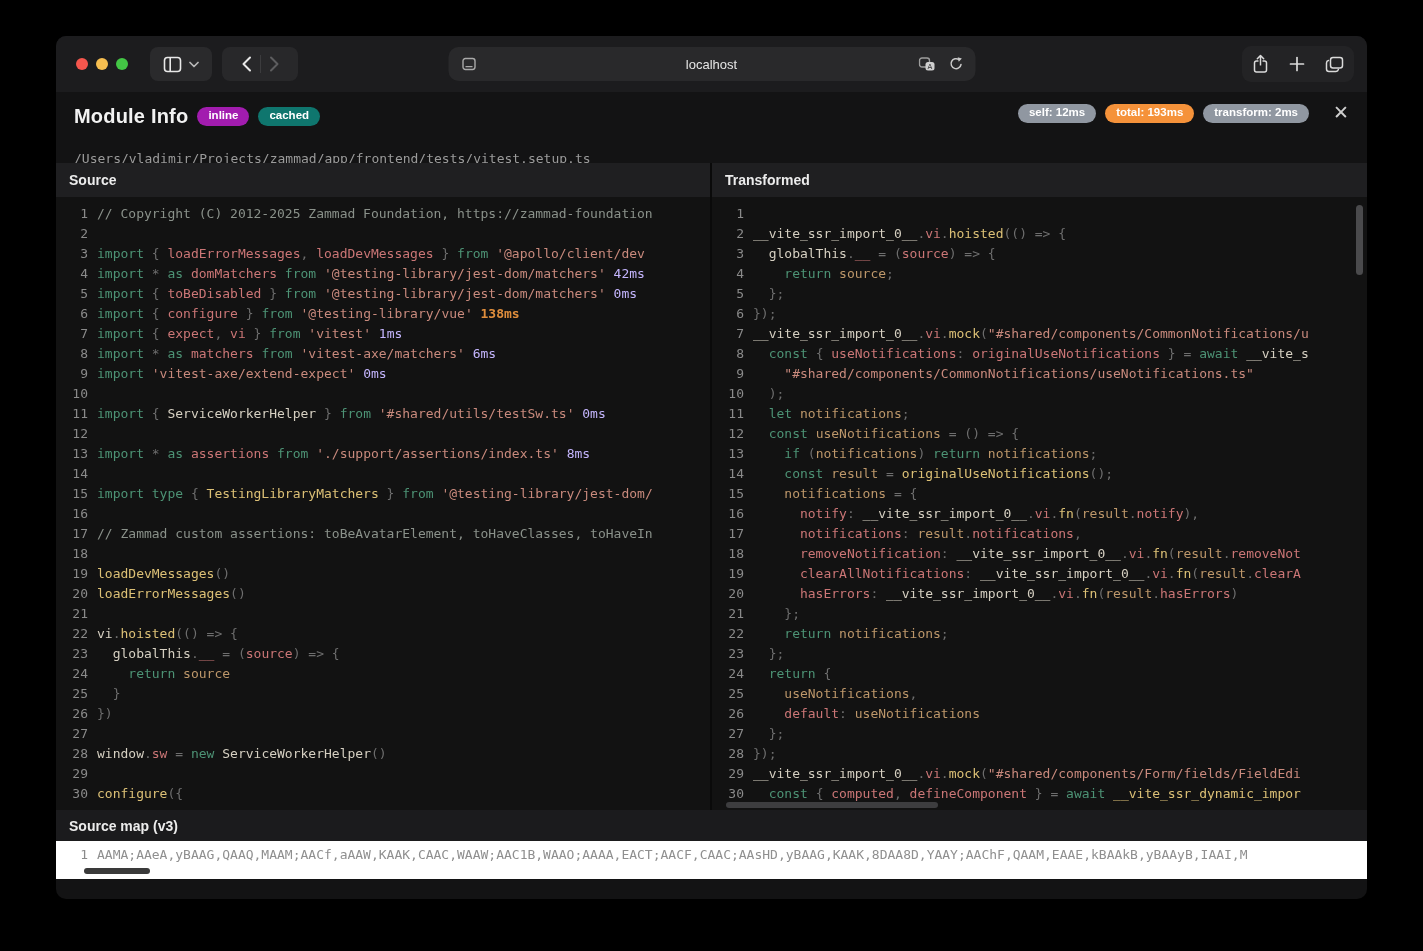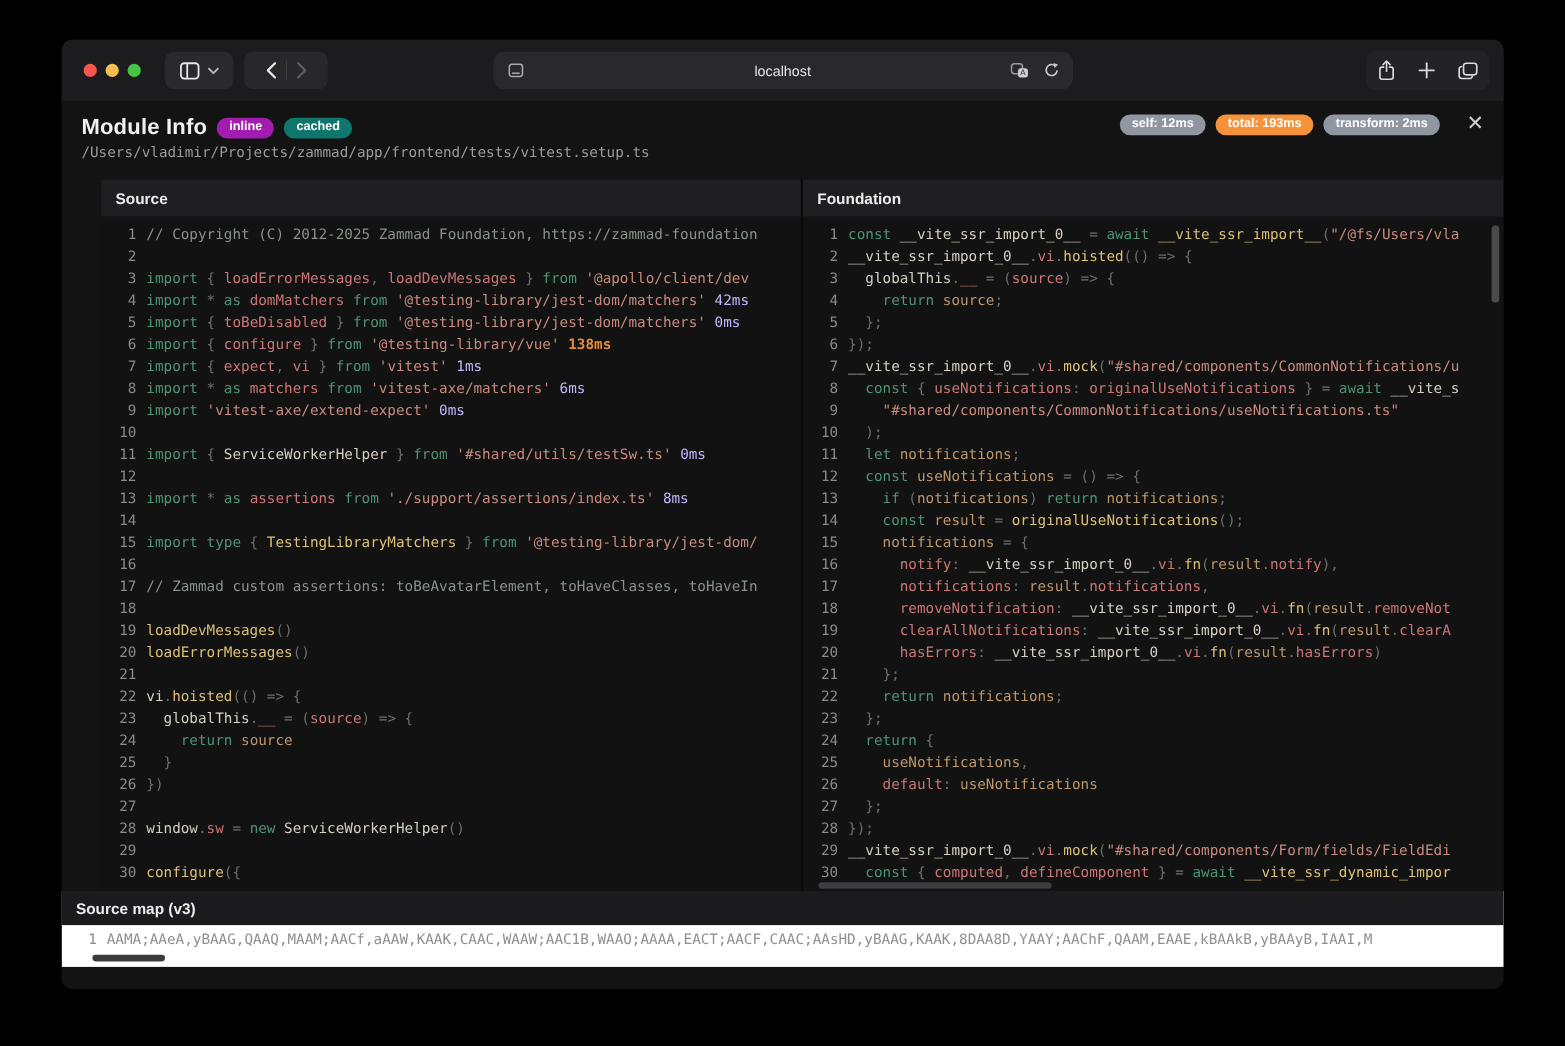--- a/index.html
+++ b/index.html
@@ -31,25 +31,25 @@
 
   
   .modhead { height:71px; background:#131314; position:relative; padding:13px 18px 0 18px; }
   .modrow { display:flex; align-items:center; gap:9px; }
   .modtitle { color:#f2f2f2; font-size:20px; font-weight:bold; letter-spacing:.2px; }
   .pill { font-size:11.5px; font-weight:bold; color:#fff; padding:3px 11px 4px 11px;
     border-radius:999px; line-height:1; }
   .timings { position:absolute; right:58px; top:12px; display:flex; gap:9px; }
   .closebtn { position:absolute; right:16px; top:9px; color:#cfcfcf; font-size:19px;
     font-weight:300; cursor:default; line-height:1; padding:2px; }
-  .modpath { margin-top:4px; color:#9b9b9b; font-size:13px;
+  .modpath { margin-top:23px; color:#9b9b9b; font-size:13px;
     font-family:"DejaVu Sans Mono", monospace; }
 
   
-  .panels { display:flex; height:647px;padding-left:36px; }
+  .panels { display:flex; height:647px; }
   .pane { display:flex; flex-direction:column; overflow:hidden; position:relative; }
   .pane-src { width:654px; }
   .pane-div { width:2px; background:#0a0a0a; }
   .pane-tr { width:655px; }
   .pane-head { height:34px; background:#1f1f21; color:#ececec; font-size:14px;
     font-weight:bold; display:flex; align-items:center; padding-left:13px; flex-shrink:0; }
   .code { background:#121212; flex:1; padding-top:7px; overflow:hidden;
     font-family:"DejaVu Sans Mono", monospace; font-size:13px; position:relative; }
   .cl { display:flex; height:20px; line-height:20px; }
   .ln { width:32px; flex-shrink:0; text-align:right; color:#8a8a8a; user-select:none; }
@@ -281,25 +281,24 @@
             <span class="ct"></span>
           </div>
           <div class="cl">
             <span class="ln">30</span>
             <span class="ct"><span class="tk-fn">configure</span><span class="tk-pu">({</span></span>
           </div>
         </div>
     </div>
     <div class="pane-div"></div>
     <div class="pane pane-tr">
-      <div class="pane-head">Foundation</div>
+      <div class="pane-head">Transformed</div>
       <div class="code">
       <div class="cl">
             <span class="ln">1</span>
-            <span class="ct"><span class="tk-kw">const </span><span class="tk-pl">__vite_ssr_import_0__</span><span class="tk-pu"> = </span><span class="tk-kw">await </span><span class="tk-fn">__vite_ssr_import__</span><span class="tk-pu">(</span><span class="tk-str">"/@fs/Users/vla</span></span>
           </div>
           <div class="cl">
             <span class="ln">2</span>
             <span class="ct"><span class="tk-pl">__vite_ssr_import_0__</span><span class="tk-pu">.</span><span class="tk-id">vi</span><span class="tk-pu">.</span><span class="tk-fn">hoisted</span><span class="tk-pu">(() =&gt; {</span></span>
           </div>
           <div class="cl">
             <span class="ln">3</span>
             <span class="ct"><span class="tk-pu">  </span><span class="tk-pl">globalThis</span><span class="tk-pu">.</span><span class="tk-id">__</span><span class="tk-pu"> = (</span><span class="tk-id">source</span><span class="tk-pu">) =&gt; {</span></span>
           </div>
           <div class="cl">

